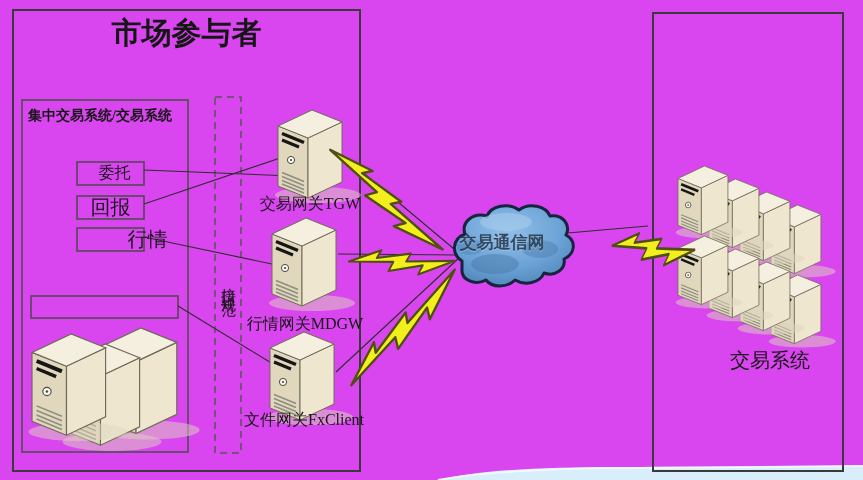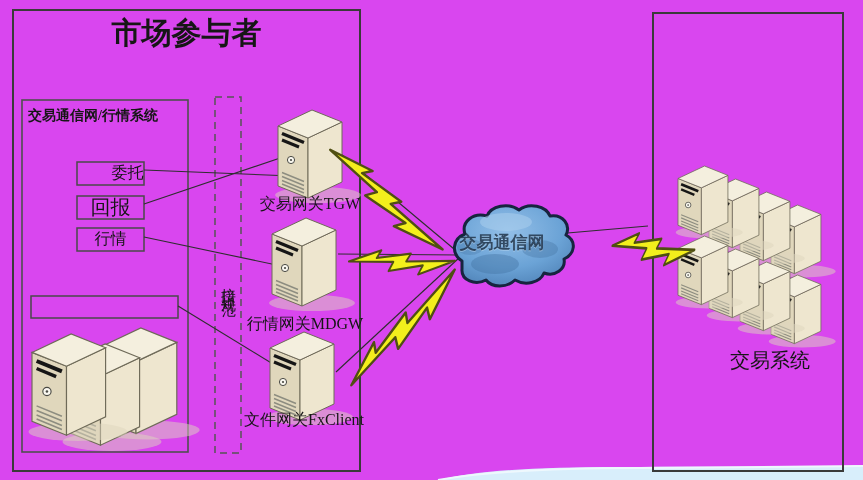--- a/index.html
+++ b/index.html
@@ -96,25 +96,25 @@
                C475,286 461,280 462,269 Z" fill="url(#cloudGrad)" stroke="#17243f" stroke-width="3" stroke-linejoin="round"></path>
       <ellipse cx="495" cy="264" rx="24" ry="10" fill="#41709f" opacity="0.4"></ellipse>
       <ellipse cx="540" cy="249" rx="18" ry="9" fill="#41709f" opacity="0.35"></ellipse>
       <ellipse cx="470" cy="247" rx="13" ry="8" fill="#41709f" opacity="0.3"></ellipse>
       <ellipse cx="506" cy="222" rx="26" ry="9" fill="#a9cdec" opacity="0.55"></ellipse>
     </g>
   </svg>
 
   <div class="lbl bold" style="left:13px;top:14px;width:347px;height:38px;font-size:30px;">市场参与者</div>
 
-  <div class="lbl bold" style="left:28px;top:106px;height:20px;font-size:14px;">交易通信网/行情系统</div>
+  <div class="lbl bold" style="left:28px;top:106px;height:20px;font-size:14px;">集中交易系统/交易系统</div>
 
-  <div class="lbl" style="left:94px;top:162px;width:67px;height:23px;font-size:16px;border-radius:8px;">委托</div>
+  <div class="lbl" style="left:81px;top:162px;width:67px;height:23px;font-size:16px;border-radius:8px;">委托</div>
   <div class="lbl" style="left:77px;top:196px;width:67px;height:23px;font-size:20px;">回报</div>
-  <div class="lbl" style="left:77px;top:228px;width:67px;height:23px;font-size:16px;">行情</div>
+  <div class="lbl" style="left:77px;top:228px;width:67px;height:23px;font-size:20px;padding-left:37px;">行情</div>
 
 
   <div class="lbl vert" style="left:215px;top:240px;width:26px;height:90px;font-size:15px;">接口规范</div>
 
   <div class="lbl" style="left:248px;top:195px;width:124px;height:19px;font-size:16px;">交易网关TGW</div>
   <div class="lbl" style="left:242px;top:303px;width:126px;height:19px;font-size:16px;margin-top:12px;">行情网关MDGW</div>
   <div class="lbl" style="left:238px;top:411px;width:132px;height:19px;font-size:16px;">文件网关FxClient</div>
 
   <div class="lbl cloud-lbl" style="left:452px;top:232px;width:100px;height:20px;font-size:17px;">交易通信网</div>
 

